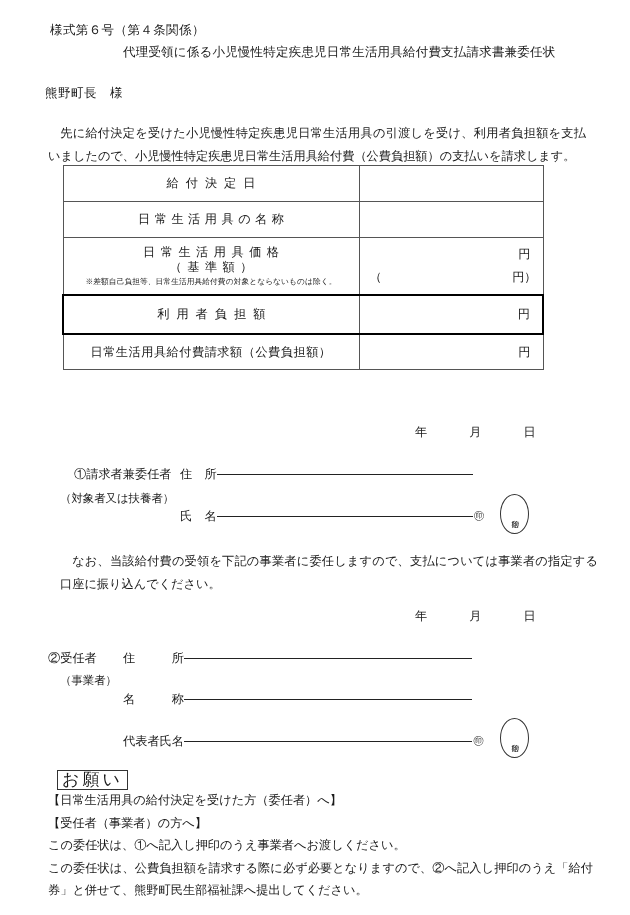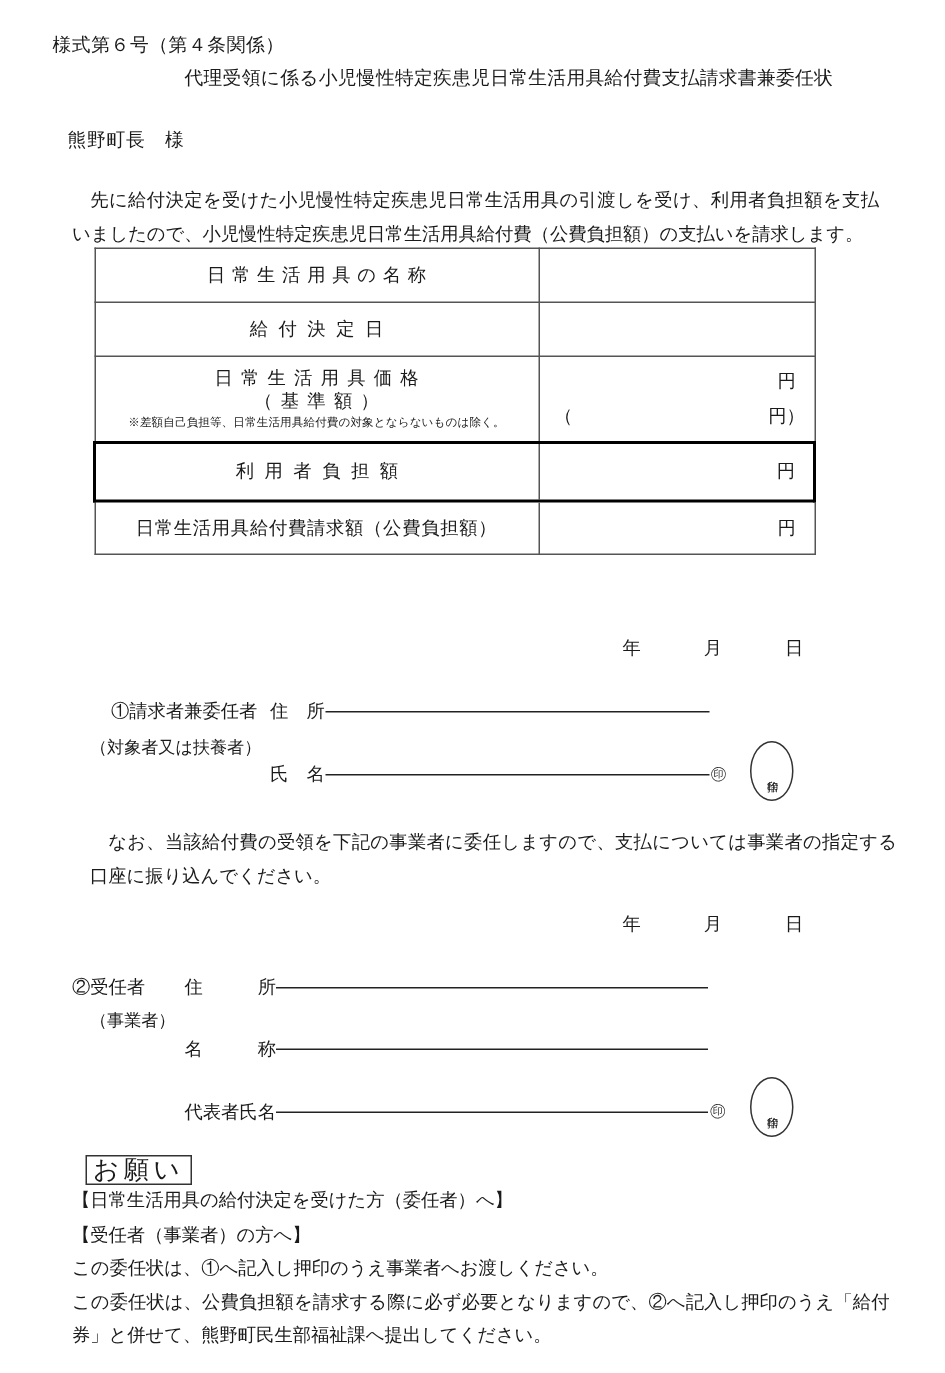--- a/index.html
+++ b/index.html
@@ -21,21 +21,21 @@
     left: 0; top: 0;
     width: 630px;
     height: 915px;
     padding: 0;
     box-sizing: border-box;
   }
 
   
   .form-no {
     position: absolute;
-    left: 35px; top: 22px;
+    left: 50px; top: 22px;
     font-size: 12.5px;
     letter-spacing: 0.4px;
     white-space: nowrap;
   }
   .doc-title {
     position: absolute;
     left: 123px; top: 44px;
     font-size: 12.5px;
     letter-spacing: 0.2px;
     white-space: nowrap;
@@ -223,25 +223,25 @@
 
   <div class="form-no">様式第６号（第４条関係）</div>
   <div class="doc-title">代理受領に係る小児慢性特定疾患児日常生活用具給付費支払請求書兼委任状</div>
   <div class="addressee">熊野町長　様</div>
 
   <div class="intro">先に給付決定を受けた小児慢性特定疾患児日常生活用具の引渡しを受け、利用者負担額を支払いましたので、小児慢性特定疾患児日常生活用具給付費（公費負担額）の支払いを請求します。</div>
 
   <table class="main-table">
     <tbody>
     <tr class="r-std">
+      <td class="lbl"><span class="sp-wide">給付決定日</span></td>
+      <td class="val"></td>
+    </tr>
+    <tr class="r-std">
       <td class="lbl"><span class="sp-mid">日常生活用具の名称</span></td>
-      <td class="val"></td>
-    </tr>
-    <tr class="r-std">
-      <td class="lbl"><span class="sp-wide">給付決定日</span></td>
       <td class="val"></td>
     </tr>
     <tr class="r-price">
       <td class="lbl">
         <span class="price-l1">日常生活用具価格</span>
         <span class="price-l2">（基準額）</span>
         <span class="price-note">※差額自己負担等、日常生活用具給付費の対象とならないものは除く。</span>
       </td>
       <td class="val price-val">
         <span class="pv-top">円</span>

